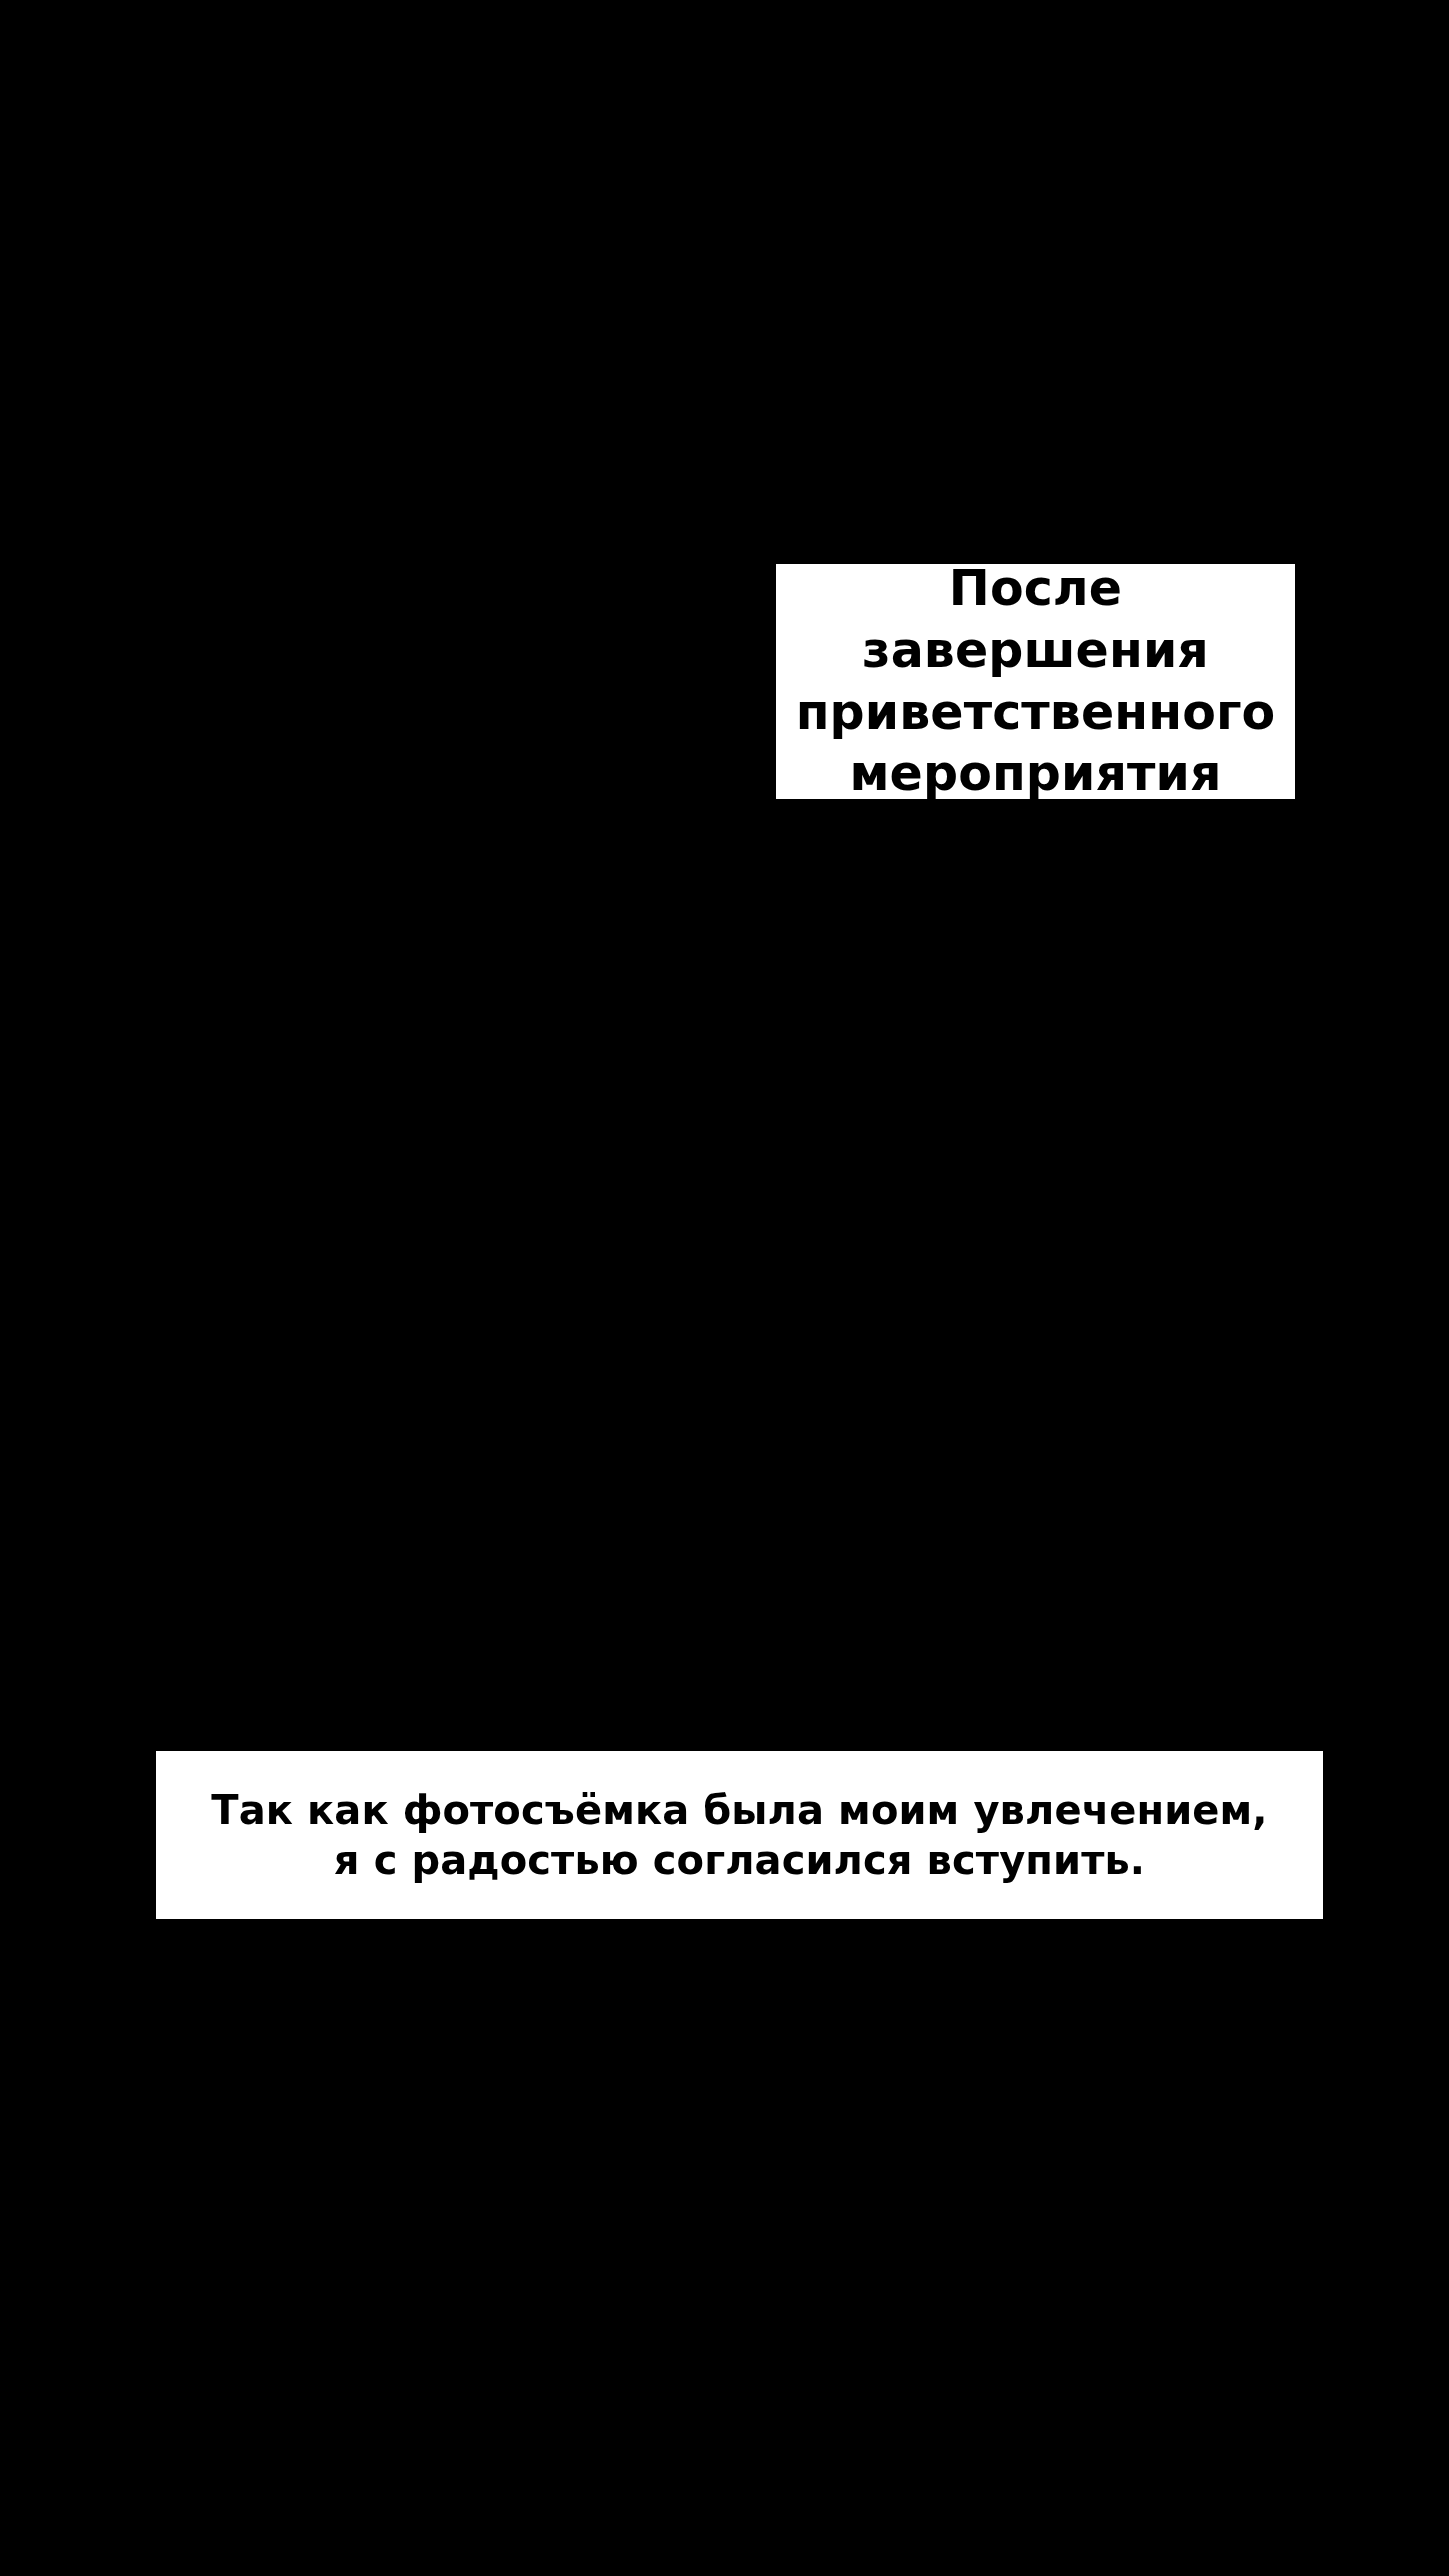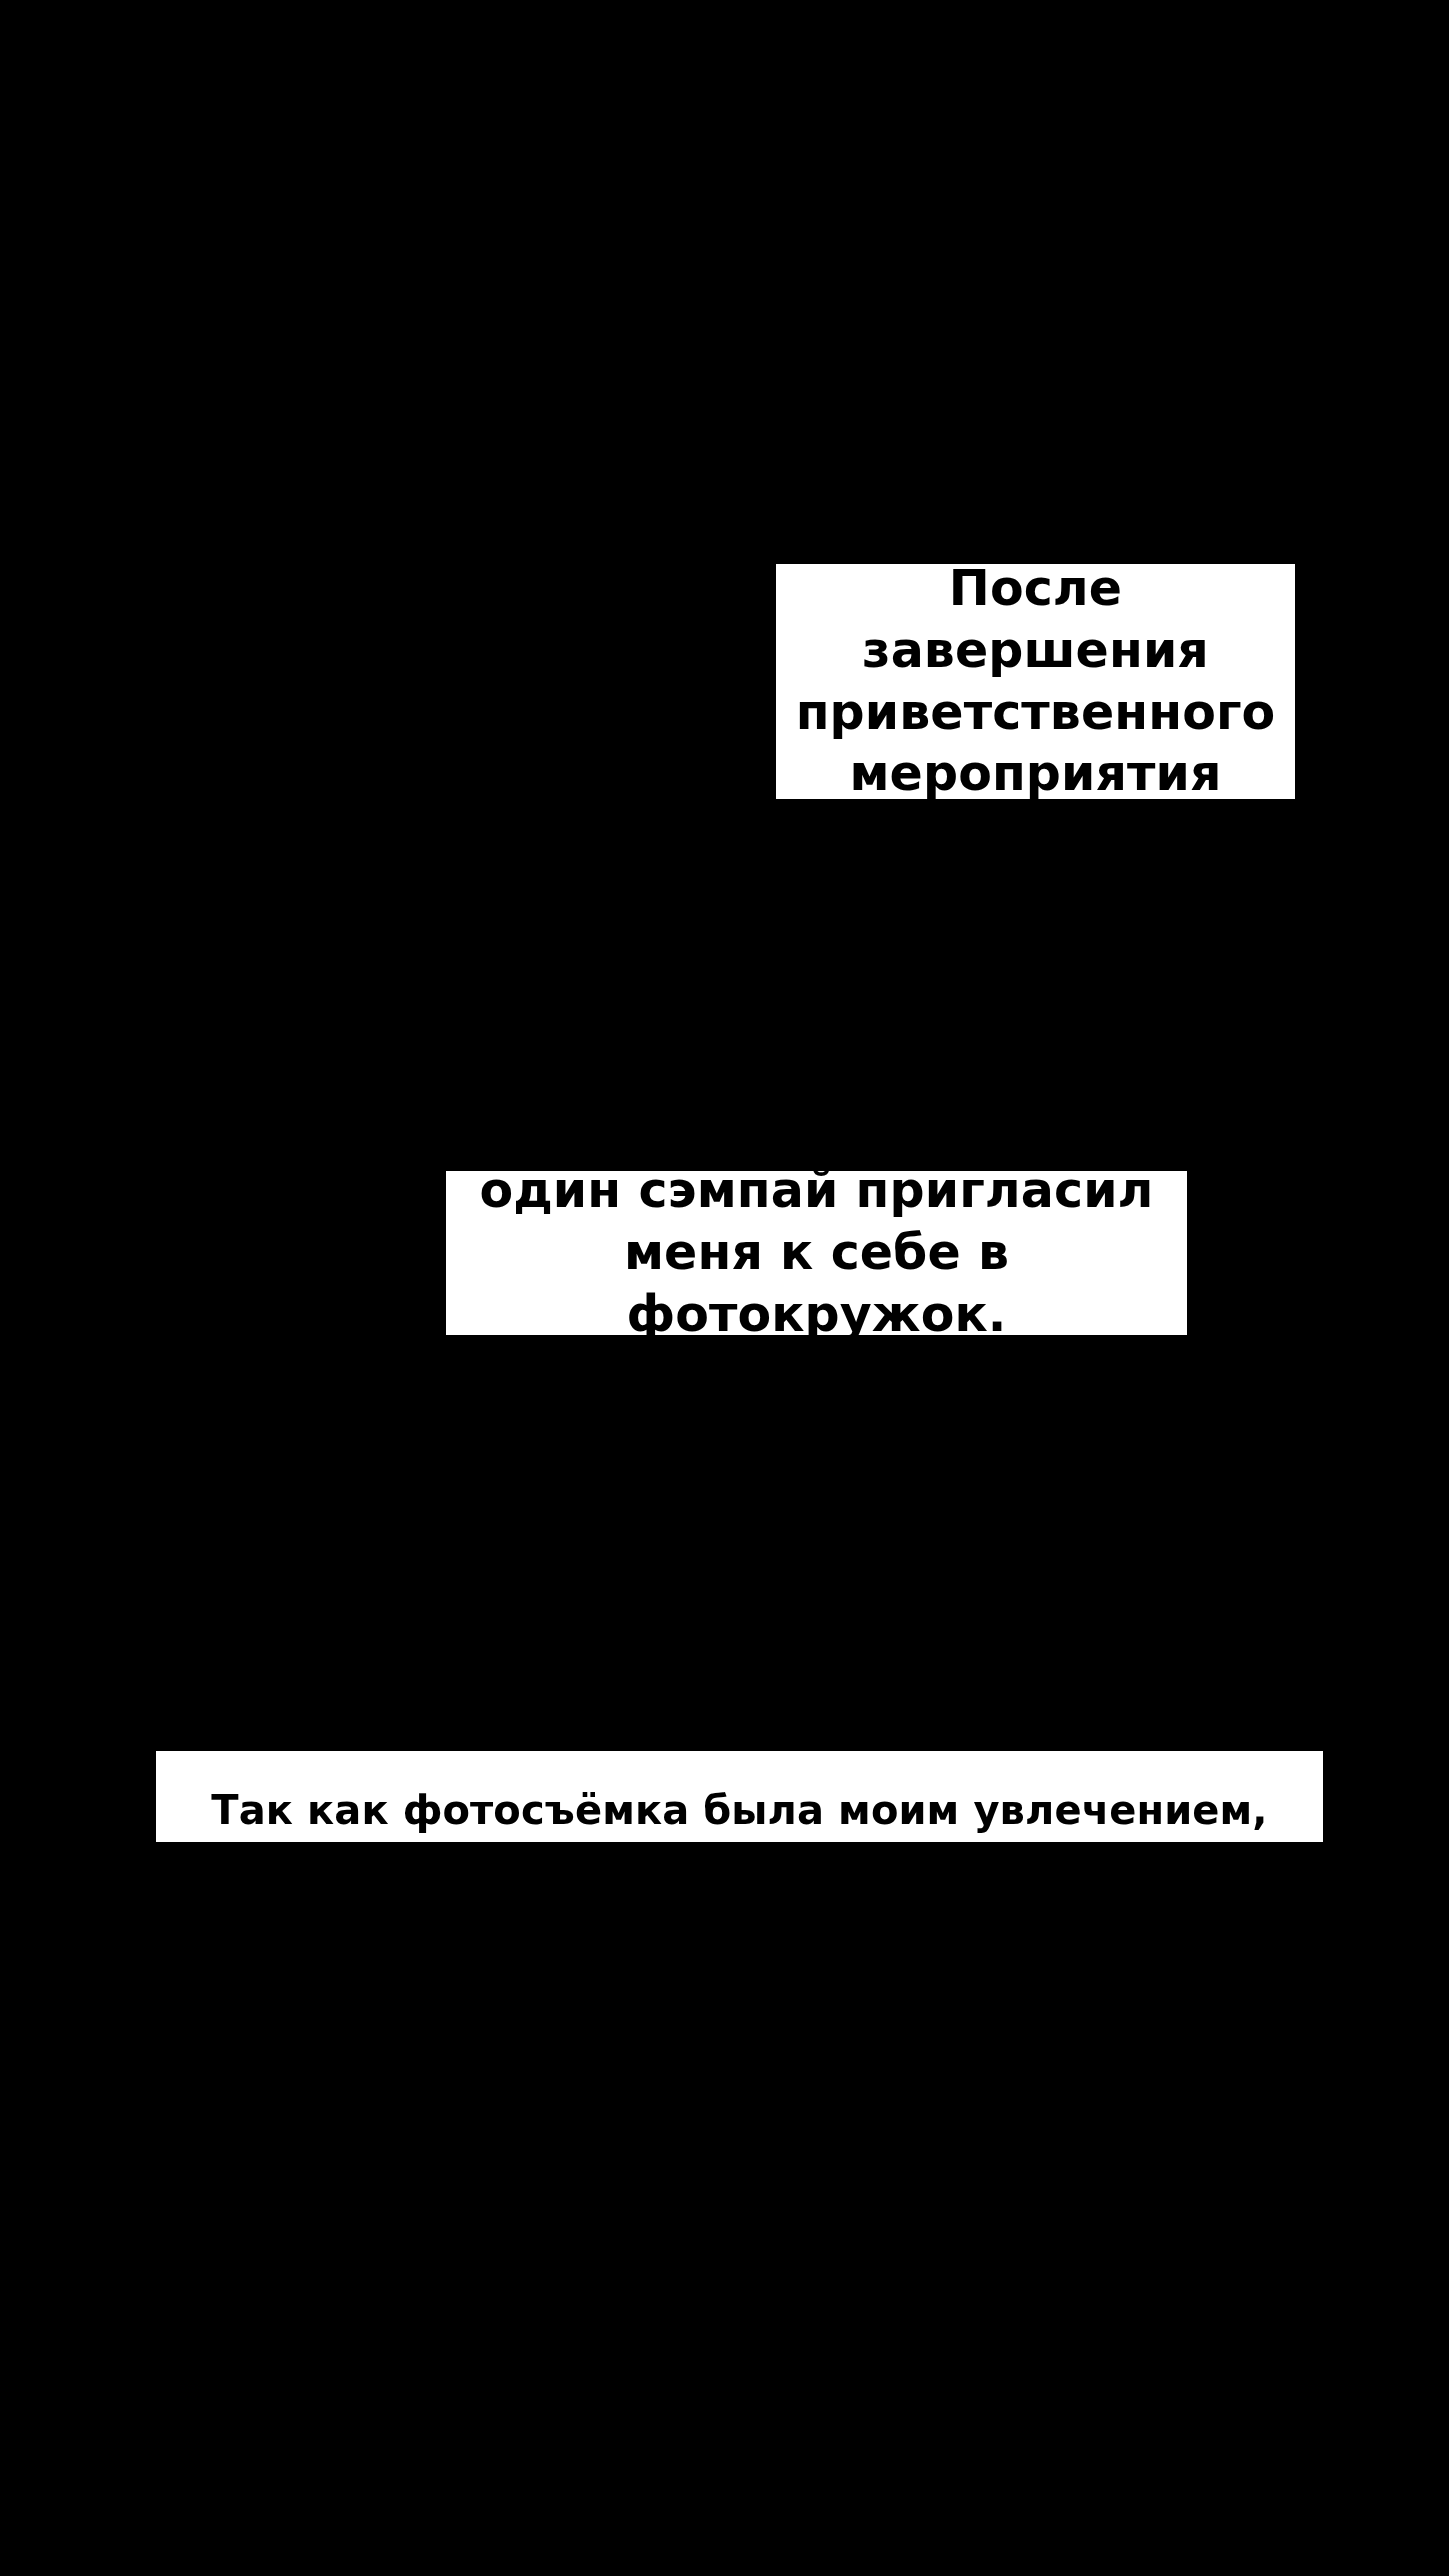--- a/index.html
+++ b/index.html
@@ -5,21 +5,21 @@
 <style>
   html, body {
     margin: 0;
     padding: 0;
     background: #000000;
   }
 
   #page {
     position: relative;
     width: 1449px;
-    height: 1842px;
+    height: 2576px;
     background: #000000;
     overflow: hidden;
     font-family: "DejaVu Sans", sans-serif;
   }
 
   .caption-box {
     position: absolute;
     background: #ffffff;
     color: #000000;
     box-sizing: border-box;
@@ -62,24 +62,20 @@
 <body>
 
 <div id="page">
 
   <div class="caption-box caption-1">
     <span>После завершения
 приветственного
 мероприятия</span>
   </div>
 
-  <div class="caption-box caption-2">
-    <span>один сэмпай пригласил
-меня к себе в фотокружок.</span>
-  </div>
 
   <div class="caption-box caption-3">
     <span>Так как фотосъёмка была моим увлечением,
 я с радостью согласился вступить.</span>
   </div>
 
 </div>
 
 
 </body></html>

